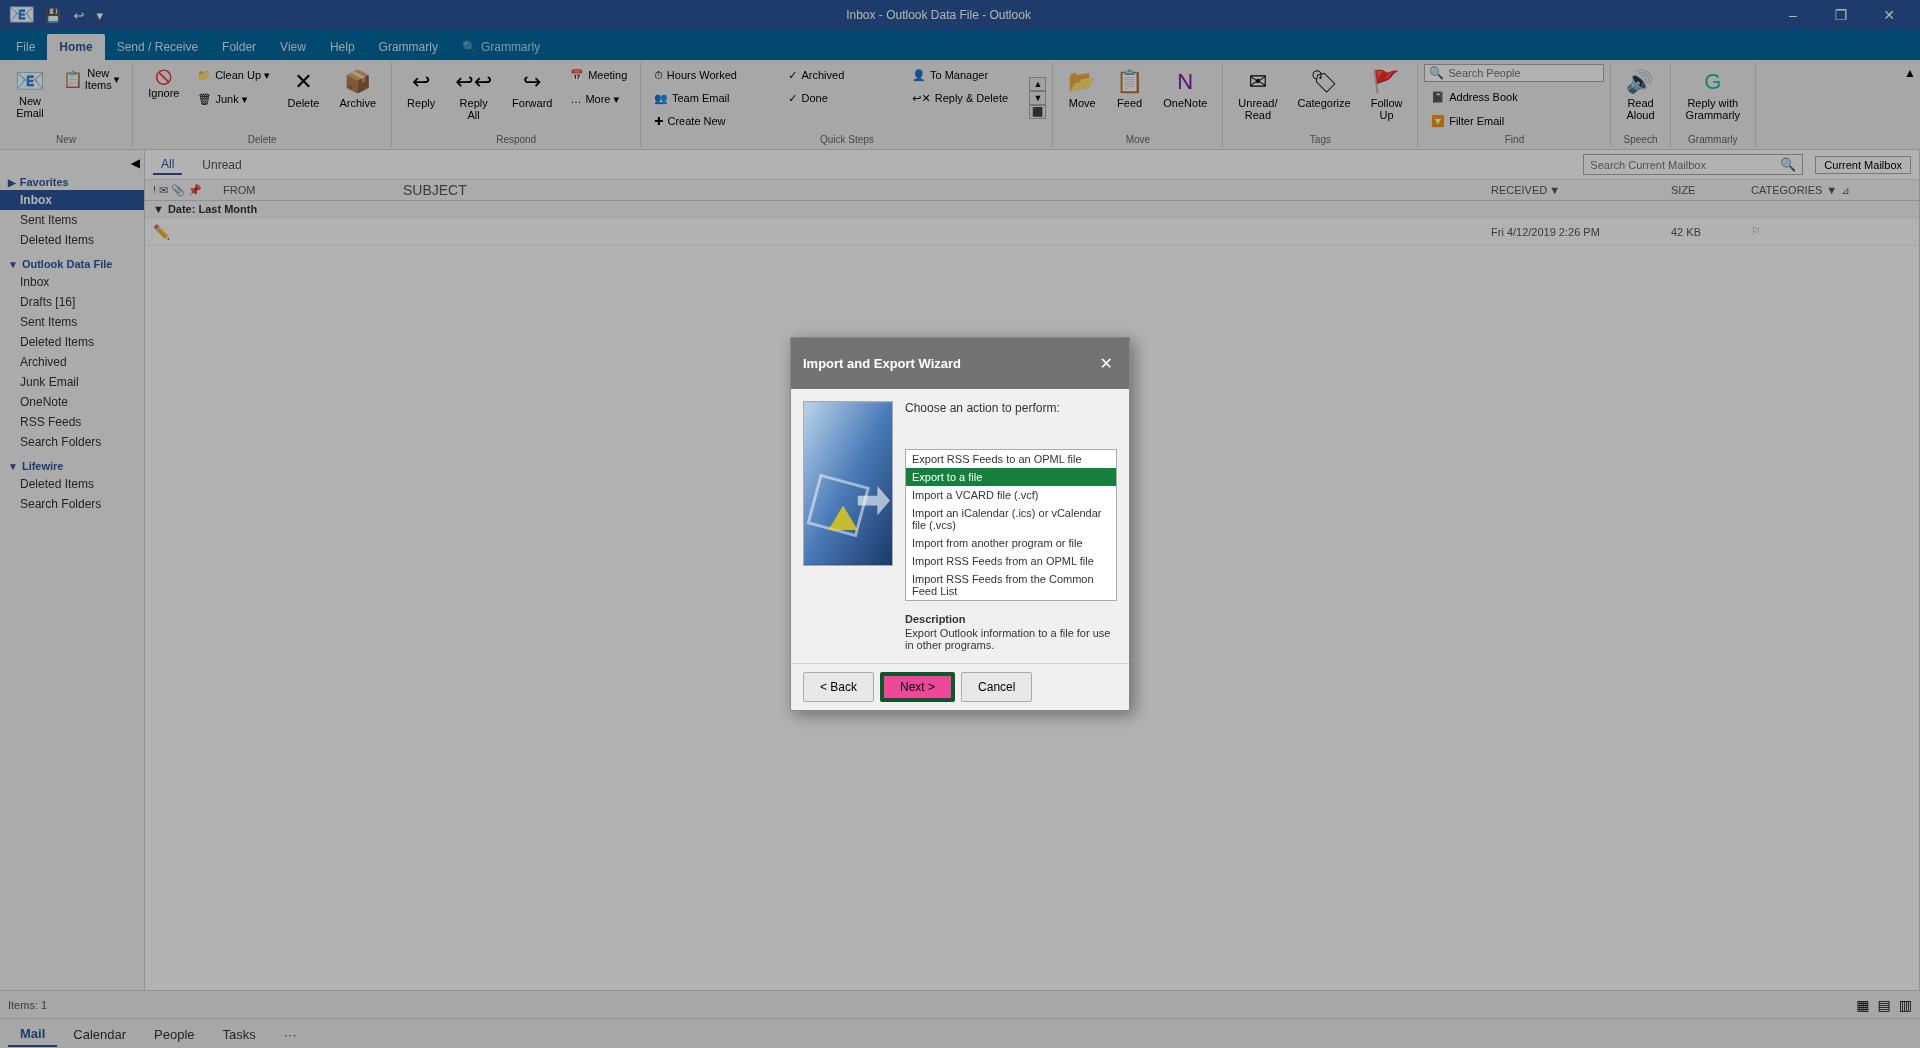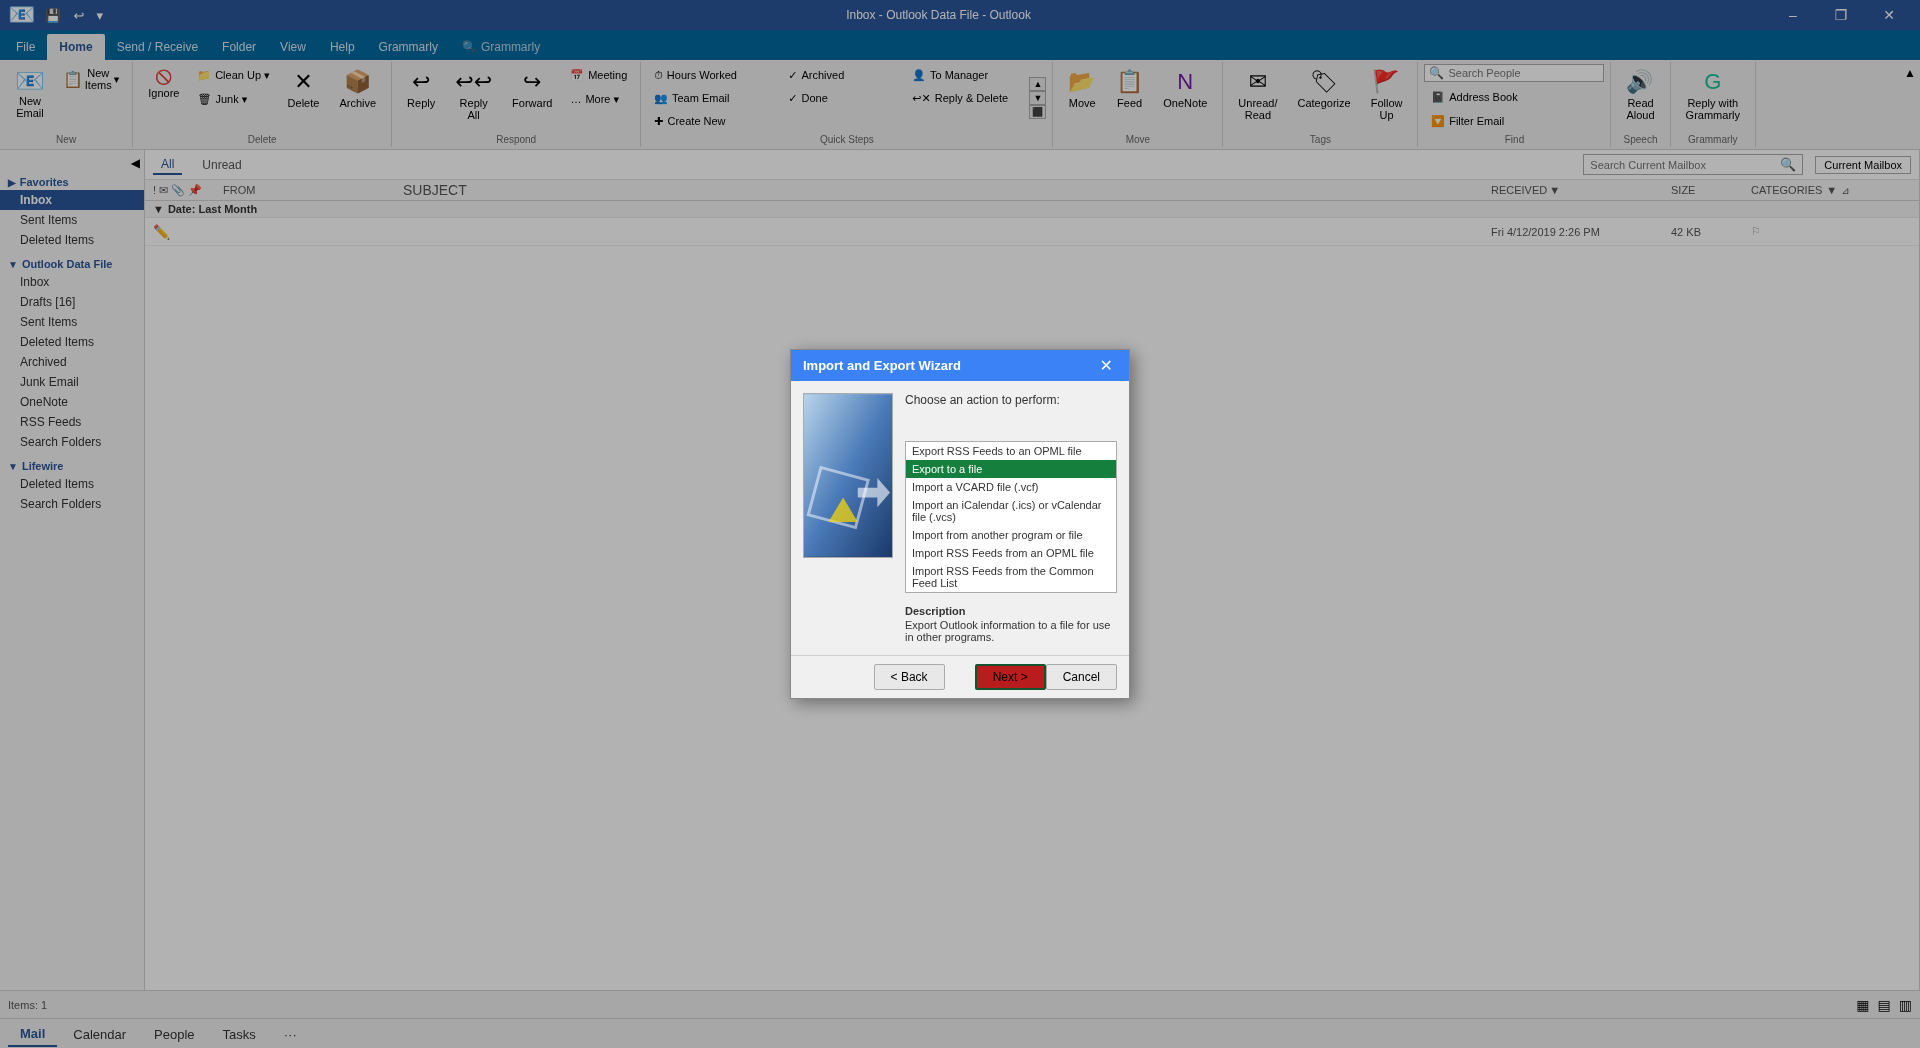--- a/index.html
+++ b/index.html
@@ -274,23 +274,23 @@
       justify-content: center;
     }
     .dialog {
       background: #f0f0f0;
       border: 1px solid #888;
       box-shadow: 4px 4px 16px rgba(0,0,0,0.4);
       width: 340px;
       font-size: 12px;
     }
     .dialog-title-bar {
-      background: #3b82f6;
+      background: #737373;
       color: white;
-      padding: 6px 12px;
+      padding: 16px 12px;
       font-size: 13px;
       font-weight: 600;
       display: flex;
       align-items: center;
       justify-content: space-between;
     }
     .dialog-title-close {
       color: white;
       background: transparent;
       border: none;
@@ -330,36 +330,35 @@
       color: #333;
     }
     .dialog-list-item.selected { background: #15803d; color: white; }
     .dialog-desc-area {
       margin-top: 6px;
     }
     .dialog-desc-label { font-size: 11px; font-weight: 600; color: #333; margin-bottom: 2px; }
     .dialog-desc-text { font-size: 11px; color: #333; }
     .dialog-footer {
       display: flex;
-      justify-content: flex-end;
+      gap: 6px;
       padding: 8px 12px;
       border-top: 1px solid #d0d0d0;
     }
     .dialog-btn {
       padding: 4px 16px;
       font-size: 12px;
       cursor: pointer;
       background: #e8e8e8;
       border: 1px solid #aaa;
       border-radius: 2px;
     }
     .dialog-btn.primary {
-      background: #b91c1c;
-      border: 2px solid #14532d;
-      margin-left: 30px;
+      background: #ec4899;
+      border: 4px solid #14532d;
     }
 
     
     .outlook-icon { color: #2b579a; font-size: 22px; font-weight: bold; }
 
     
     .grammarly-icon { color: #15c39a; font-size: 20px; }
 
     
     .collapse-arrow { font-size: 10px; }

